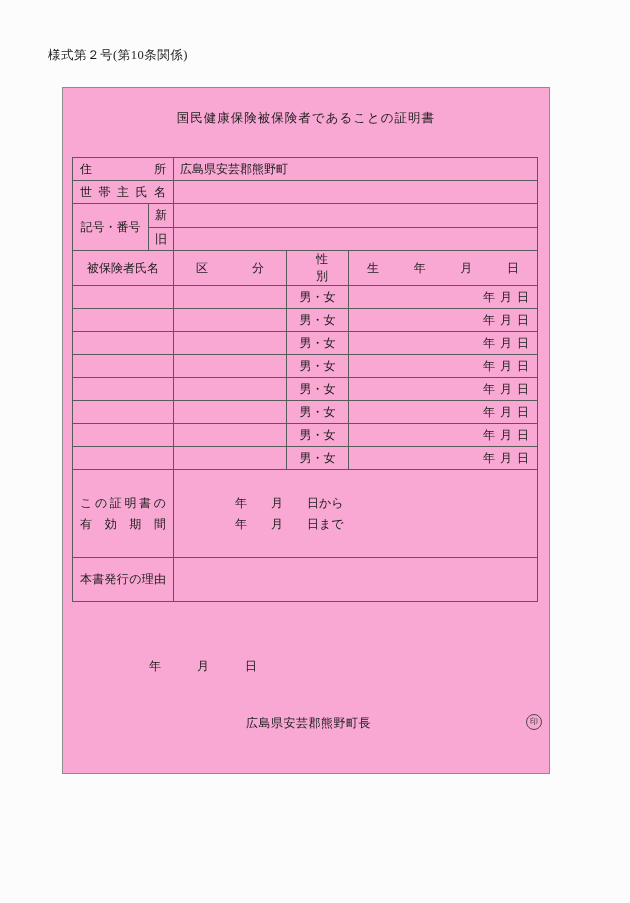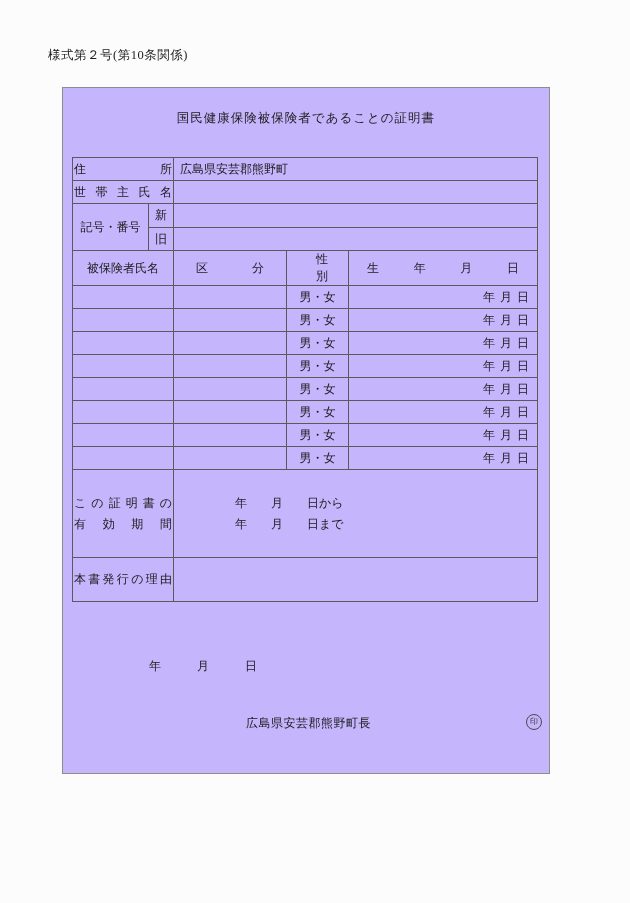--- a/index.html
+++ b/index.html
@@ -22,21 +22,21 @@
     font-size: 12.5px;
     letter-spacing: 0.5px;
   }
   .frame {
     position: absolute;
     left: 62px;
     top: 87px;
     width: 486px;
     height: 685px;
     border: 1px solid #8d8d8d;
-    background: #c4b5fd;
+    background: #f9a8d4;
   }
   .title {
     position: absolute;
     top: 22px;
     left: 0;
     width: 100%;
     text-align: center;
     font-size: 12.5px;
     letter-spacing: 1px;
   }
@@ -59,21 +59,21 @@
   .r24 { height: 24px; padding-left: 48px; }
   .r26 { height: 26px; }
   .r93 { height: 88px; }
   .r44 { height: 44px; }
   
   .jl {
     text-align: justify;
     text-align-last: justify;
     width: 100%;
   }
-  .lab { padding: 0 1px !important; }
+  .lab { padding: 0 7px !important; }
   .c-center { text-align: center; }
   .hdr-cat  { padding: 0 22px !important; }
   .hdr-sex  { padding: 0 29px !important; }
   .hdr-birth{ padding: 0 18px !important; }
   .c-birth {
     text-align: right;
     padding-right: 8px !important;
     word-spacing: 2px;
   }
   .validity-label div { line-height: 21px; }

